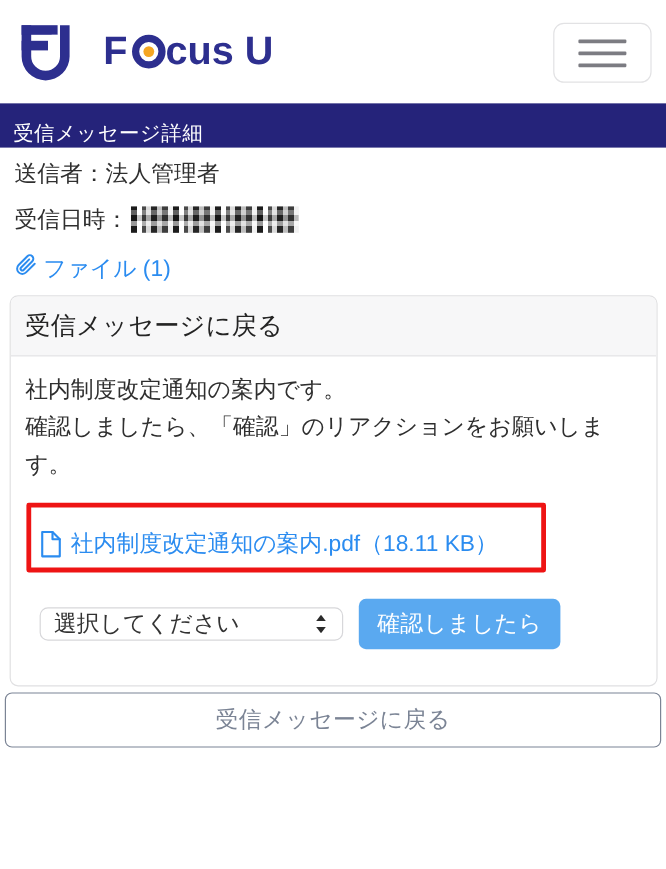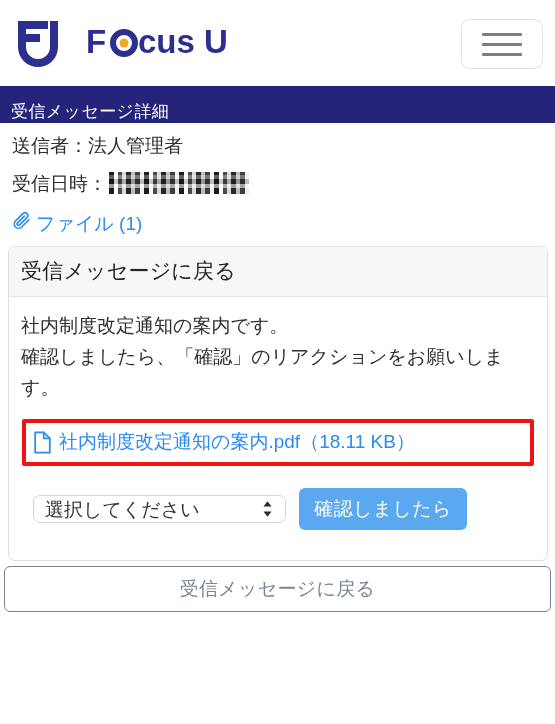--- a/index.html
+++ b/index.html
@@ -159,23 +159,23 @@
     color: #2f2f2f;
     white-space: pre-wrap;
     margin: 0 0 16px 0;
   }
 
   
   .attach-outer {
     border: 4px solid #ee1414;
     border-radius: 2px;
     margin: 0 0 0 1px;
-    width: 512px;
-    box-sizing: border-box;
-    padding: 6px 7px 7px 7px;
+    width: 433px;
+    box-sizing: border-box;
+    padding: 17px 7px 7px 7px;
   }
   .attach-link {
     display: flex;
     align-items: center;
     gap: 7px;
     color: #2b8cf0;
     font-size: 19px;
     cursor: pointer;
     white-space: nowrap;
   }

